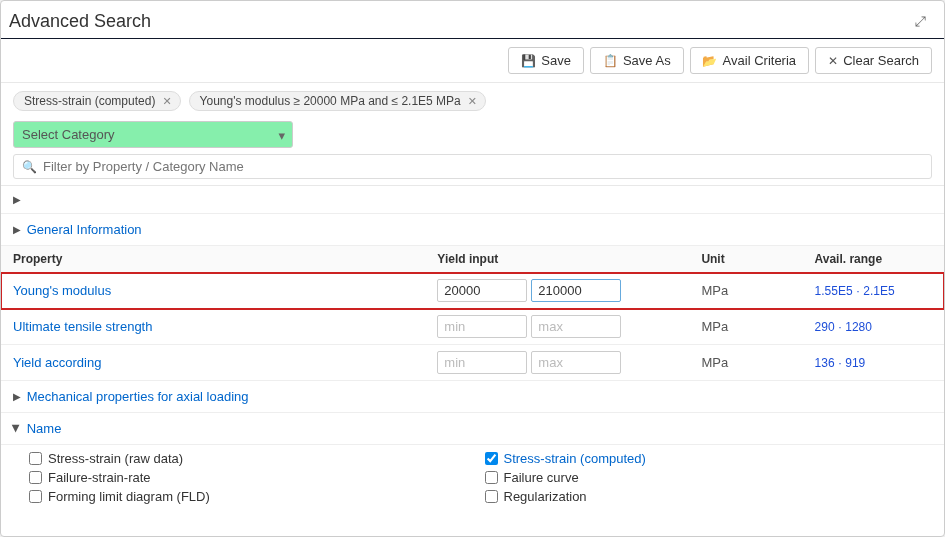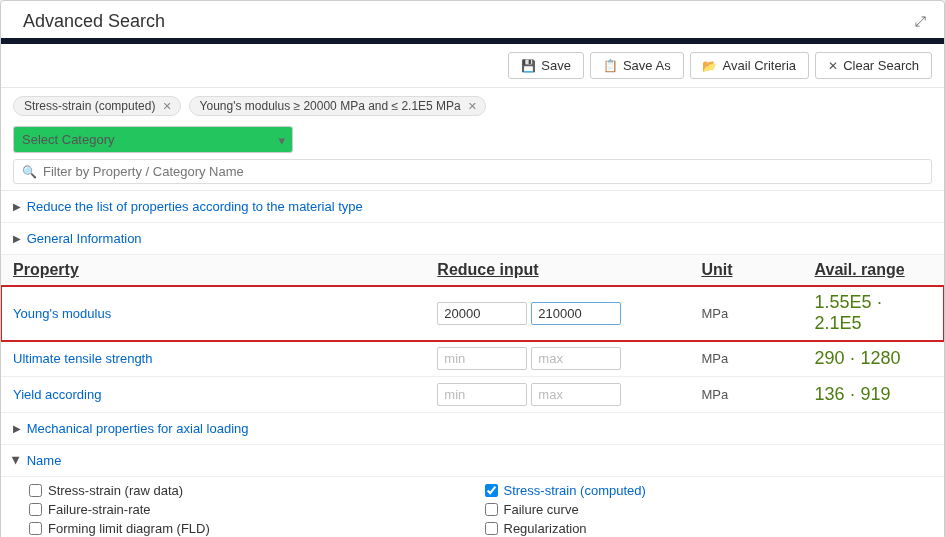--- a/index.html
+++ b/index.html
@@ -18,22 +18,22 @@
       background: #fff;
       border: 1px solid #ccc;
       border-radius: 4px;
       display: flex;
       flex-direction: column;
     }
     .title-bar {
       display: flex;
       align-items: center;
       justify-content: space-between;
-      padding: 10px 14px 6px 22px;
-      border-bottom: 6px solid #0f172a;
+      padding: 10px 14px 6px 8px;
+      border-bottom: 1px solid #0f172a;
       text-align: right;
     }
     .title-bar h1 {
       font-size: 18px;
       font-weight: 400;
       color: #333;
     }
     .title-bar-actions {
       display: flex;
       gap: 4px;
@@ -98,21 +98,21 @@
     .category-select-wrap {
       width: 280px;
       position: relative;
       display: inline-block;
     }
     .category-select-wrap select {
       width: 100%;
       padding: 5px 28px 5px 8px;
       border: 1px solid #ccc;
       border-radius: 3px;
-      background: #22c55e;
+      background: #86efac;
       font-size: 13px;
       color: #555;
       appearance: none;
       cursor: pointer;
     }
     .category-select-wrap::after {
       content: '▾';
       position: absolute;
       right: 8px;
       top: 50%;
@@ -168,25 +168,24 @@
     .property-table {
       width: 100%;
       border-collapse: collapse;
     }
     .property-table thead tr {
       border-bottom: 1px solid #e0e0e0;
     }
     .property-table th {
       text-align: left;
       padding: 6px 12px;
-      font-size: 16px;
+      font-size: 12px;
       font-weight: 600;
       color: #333;
       background: #fafafa;
-      text-decoration: underline;
     }
     .property-table th:first-child { width: 45%; }
     .property-table th:nth-child(2) { width: 28%; }
     .property-table th:nth-child(3) { width: 12%; }
     .property-table th:nth-child(4) { width: 15%; }
     .property-table tbody tr {
       border-bottom: 1px solid #eee;
     }
     .property-table td {
       padding: 6px 12px;
@@ -207,21 +206,21 @@
       font-size: 13px;
       width: 90px;
       outline: none;
       color: #333;
     }
     .prop-input.active {
       border-color: #66aadd;
     }
     .prop-input::placeholder { color: #bbb; }
     .unit-text { color: #555; font-size: 13px; }
-    .range-text { color: #4d7c0f; font-size: 18px; }
+    .range-text { color: #1d4ed8; font-size: 12px; }
     .mech-section-header {
       background: #fff;
     }
     .plots-section { padding-bottom: 8px; }
     .checkbox-grid {
       display: grid;
       grid-template-columns: 1fr 1fr;
       gap: 4px 20px;
       padding: 6px 24px 6px 28px;
     }
@@ -299,34 +298,33 @@
     <div class="filter-input-wrap">
       <span class="filter-icon">🔍</span>
       <input type="text" placeholder="Filter by Property / Category Name" style="">
     </div>
   </div>
 
   <div class="content-area">
 
     <div class="section-header collapsed">
       <span class="arrow">▶</span>
-      <span class="section-title blue">Reduce the list of properties according to the material type</span>
     </div>
 
     <div class="section-header collapsed">
       <span class="arrow">▶</span>
       <span class="section-title blue">General Information</span>
     </div>
 
 
     <table class="property-table">
       <thead>
         <tr>
           <th>Property</th>
-          <th>Reduce input</th>
+          <th>Yield input</th>
           <th>Unit</th>
           <th>Avail. range</th>
         </tr>
       </thead>
       <tbody>
 
         <tr class="youngs-row" style="outline: 2px solid #cc2222; outline-offset: -1px;">
           <td>
             <span class="property-name">Young's modulus</span>
           </td>

